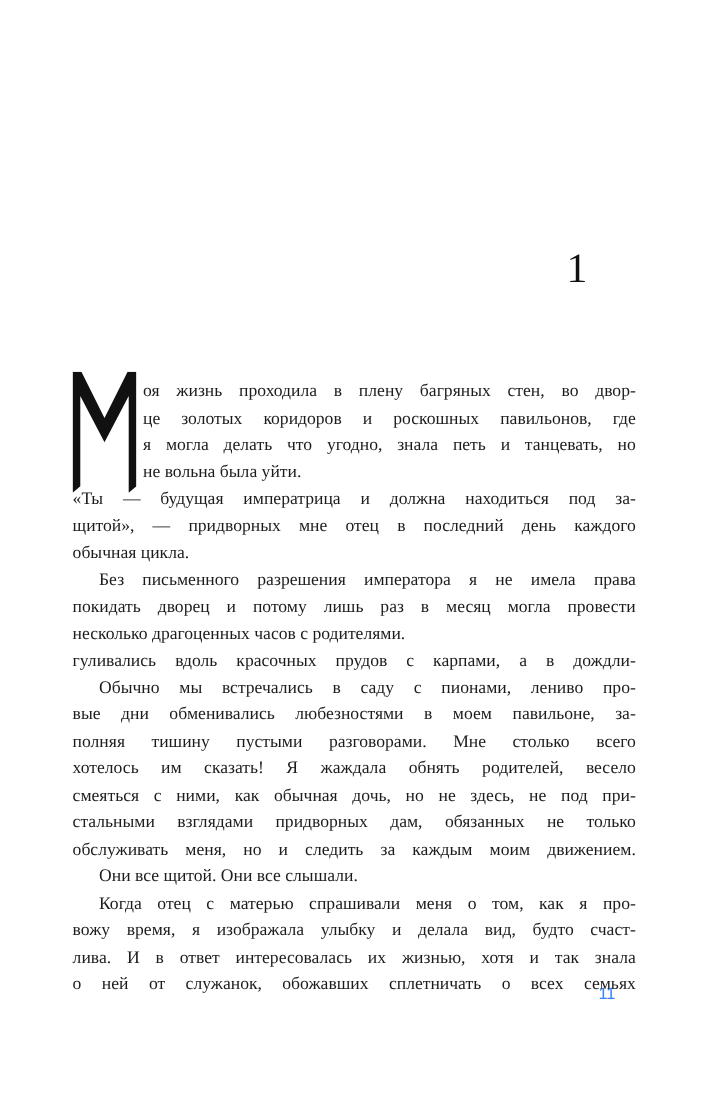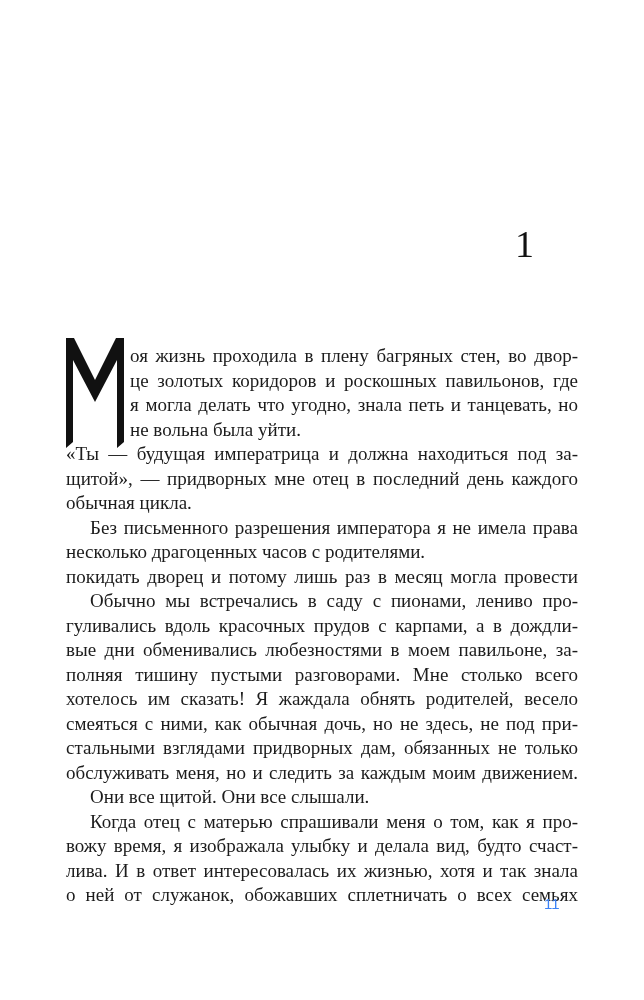--- a/index.html
+++ b/index.html
@@ -8,21 +8,21 @@
     position: absolute; left: 0; top: 0; width: 644px; height: 1000px;
     background: #ffffff; color: #1a1a1a;
     font-family: "Liberation Serif", "DejaVu Serif", serif;
   }
   .chapter-number {
     position: absolute; right: 110px; top: 222px;
     font-size: 38px; line-height: 44px; color: #111;
   }
   .text {
     position: absolute; left: 66px; top: 344px; width: 512px;
-    font-size: 19px; line-height: 24.5px; text-align: justify;
+    font-size: 16px; line-height: 24.5px; text-align: justify;
     color: #1c1c1c;
   }
   .line { display: block; white-space: nowrap; text-align-last: justify; height: 24.5px; }
   .line.last { text-align-last: left; }
   .line.indent { padding-left: 24px; }
   .line.capline { padding-left: 64px; }
   .dropcap {
     position: absolute; left: 66px; top: 338px; width: 58px; height: 110px;
   }
   .folio {
@@ -47,25 +47,25 @@
     <span class="line capline">оя жизнь проходила в плену багряных стен, во двор-</span>
     <span class="line capline">це золотых коридоров и роскошных павильонов, где</span>
     <span class="line capline">я могла делать что угодно, знала петь и танцевать, но</span>
     <span class="line capline last">не вольна была уйти.</span>
 
     <span class="line">«Ты — будущая императрица и должна находиться под за-</span>
     <span class="line">щитой», — придворных мне отец в последний день каждого</span>
     <span class="line last">обычная цикла.</span>
 
     <span class="line indent">Без письменного разрешения императора я не имела права</span>
+    <span class="line">покидать дворец и потому лишь раз в месяц могла провести</span>
     <span class="line last">несколько драгоценных часов с родителями.</span>
-    <span class="line">покидать дворец и потому лишь раз в месяц могла провести</span>
 
+    <span class="line">гуливались вдоль красочных прудов с карпами, а в дождли-</span>
     <span class="line indent">Обычно мы встречались в саду с пионами, лениво про-</span>
-    <span class="line">гуливались вдоль красочных прудов с карпами, а в дождли-</span>
     <span class="line">вые дни обменивались любезностями в моем павильоне, за-</span>
     <span class="line">полняя тишину пустыми разговорами. Мне столько всего</span>
     <span class="line">хотелось им сказать! Я жаждала обнять родителей, весело</span>
     <span class="line">смеяться с ними, как обычная дочь, но не здесь, не под при-</span>
     <span class="line">стальными взглядами придворных дам, обязанных не только</span>
     <span class="line">обслуживать меня, но и следить за каждым моим движением.</span>
 
     <span class="line indent last">Они все щитой. Они все слышали.</span>
 
     <span class="line indent">Когда отец с матерью спрашивали меня о том, как я про-</span>

